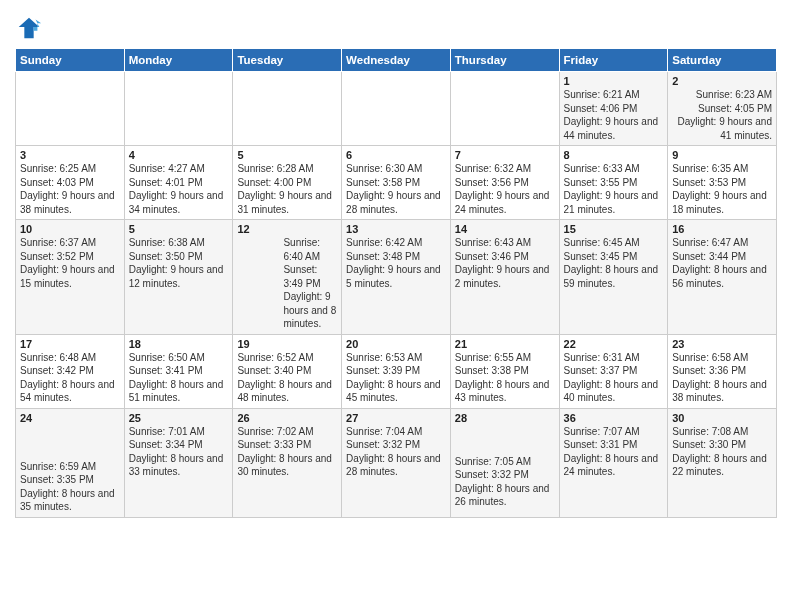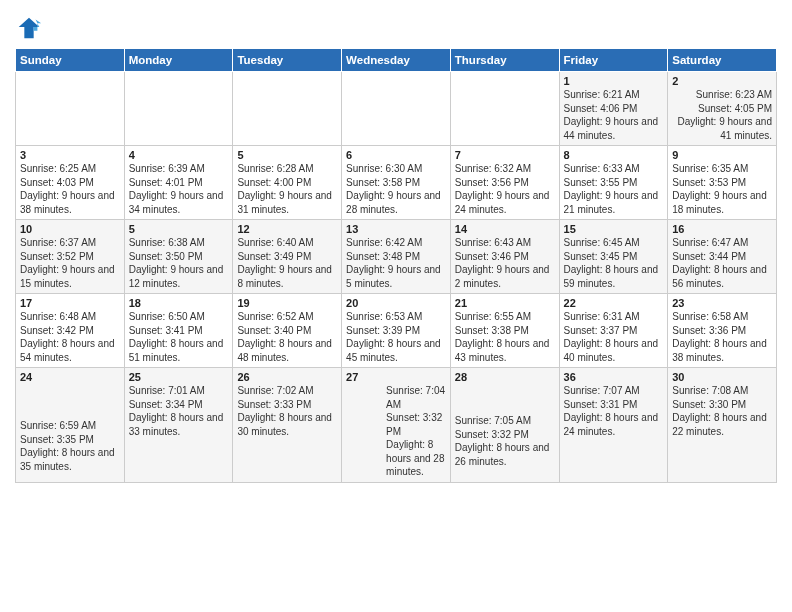--- a/index.html
+++ b/index.html
@@ -149,21 +149,21 @@
         </tr>
         <tr>
           <td>
             <span class="day-num">3</span>
             <div class="day-info" style="white-space: pre-line;">Sunrise: 6:25 AM
 Sunset: 4:03 PM
 Daylight: 9 hours and 38 minutes.</div>
           </td>
           <td>
             <span class="day-num">4</span>
-            <div class="day-info" style="white-space: pre-line;">Sunrise: 6:39 AM
+            <div class="day-info" style="white-space: pre-line;">Sunrise: 4:27 AM
 Sunset: 4:01 PM
 Daylight: 9 hours and 34 minutes.</div>
           </td>
           <td>
             <span class="day-num">5</span>
             <div class="day-info" style="white-space: pre-line;">Sunrise: 6:28 AM
 Sunset: 4:00 PM
 Daylight: 9 hours and 31 minutes.</div>
           </td>
           <td>
@@ -199,21 +199,21 @@
 Daylight: 9 hours and 15 minutes.</div>
           </td>
           <td>
             <span class="day-num">5</span>
             <div class="day-info" style="white-space: pre-line;">Sunrise: 6:38 AM
 Sunset: 3:50 PM
 Daylight: 9 hours and 12 minutes.</div>
           </td>
           <td>
             <span class="day-num">12</span>
-            <div class="day-info" style="white-space: pre-line;">Sunrise: 6:40 AM
+            <div class="day-info" style="white-space: pre-line; margin-left: 46px;">Sunrise: 6:40 AM
 Sunset: 3:49 PM
 Daylight: 9 hours and 8 minutes.</div>
           </td>
           <td>
             <span class="day-num">13</span>
             <div class="day-info" style="white-space: pre-line;">Sunrise: 6:42 AM
 Sunset: 3:48 PM
 Daylight: 9 hours and 5 minutes.</div>
           </td>
           <td>
@@ -293,21 +293,21 @@
 Daylight: 8 hours and 33 minutes.</div>
           </td>
           <td>
             <span class="day-num">26</span>
             <div class="day-info" style="white-space: pre-line;">Sunrise: 7:02 AM
 Sunset: 3:33 PM
 Daylight: 8 hours and 30 minutes.</div>
           </td>
           <td>
             <span class="day-num">27</span>
-            <div class="day-info" style="white-space: pre-line; margin-left: 40px;">Sunrise: 7:04 AM
+            <div class="day-info" style="white-space: pre-line;">Sunrise: 7:04 AM
 Sunset: 3:32 PM
 Daylight: 8 hours and 28 minutes.</div>
           </td>
           <td>
             <span class="day-num">28</span>
             <div class="day-info" style="white-space: pre-line; margin-top: 31px;">Sunrise: 7:05 AM
 Sunset: 3:32 PM
 Daylight: 8 hours and 26 minutes.</div>
           </td>
           <td>

